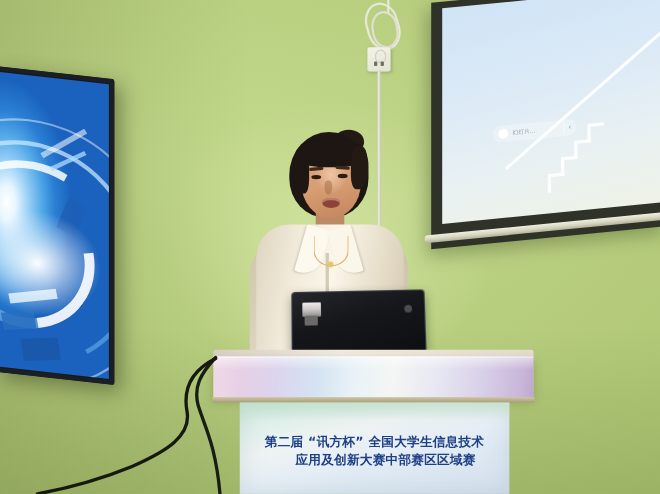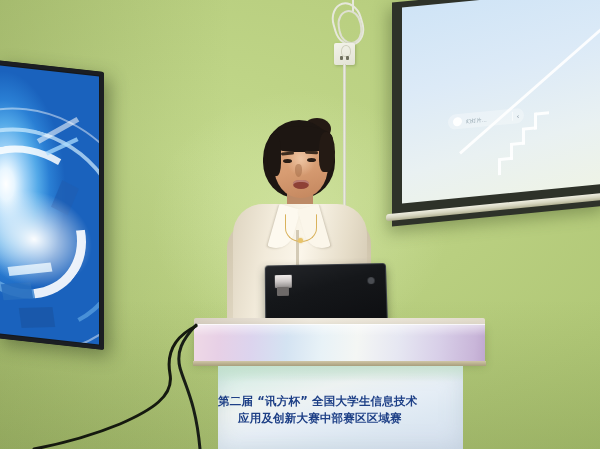--- a/index.html
+++ b/index.html
@@ -332,21 +332,21 @@
       #d5dfee 100%);
     box-shadow:inset 0 0 22px rgba(160,180,190,.35);
     overflow:hidden;
   }
   .banner-wash{
     position:absolute;left:0;top:0;width:100%;height:16px;
     background:linear-gradient(180deg,rgba(195,225,205,.85),rgba(220,235,230,0));
   }
   .banner-text{
     position:absolute;left:0;top:27px;width:100%;
-    text-align:left;color:#1d3f86;font-weight:bold;
+    text-align:center;color:#1d3f86;font-weight:bold;
     font-family:"DejaVu Sans","Liberation Sans",sans-serif;
   }
   .bt-line1{font-size:11.5px;line-height:17px;letter-spacing:.2px;}
   .bt-line2{font-size:11.5px;line-height:17px;letter-spacing:.2px;padding-left:20px;}
 
   
   .floor-cable{
     position:absolute;left:0;top:0;width:600px;height:449px;pointer-events:none;
   }
 </style>

